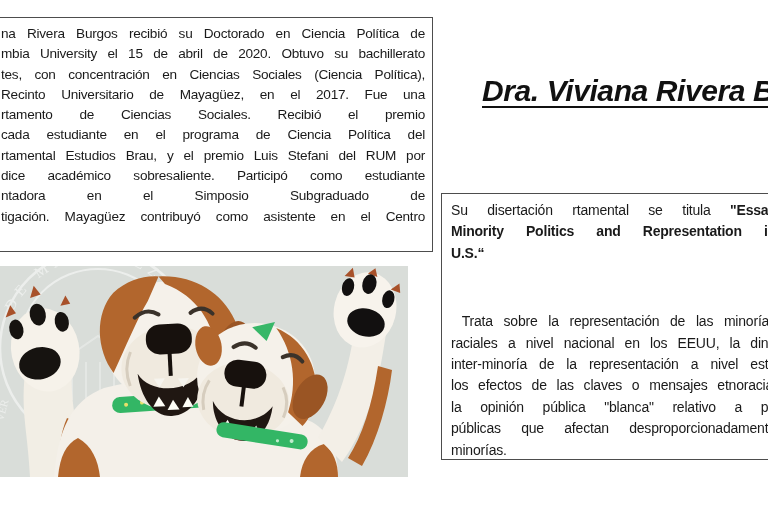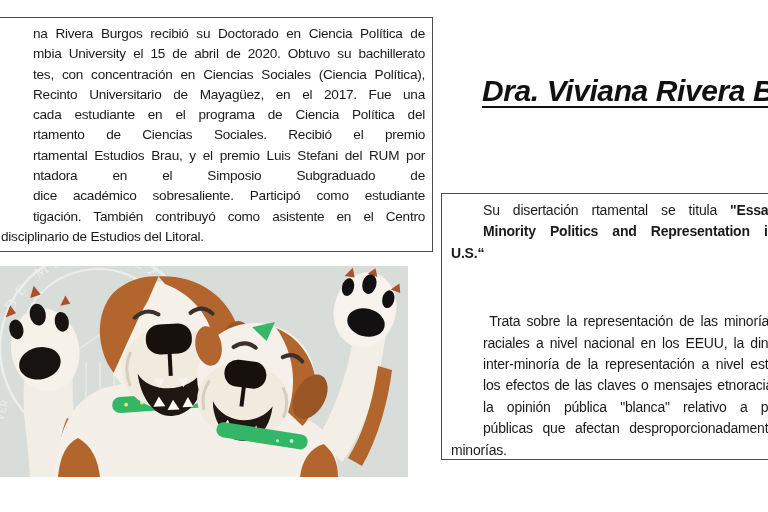--- a/index.html
+++ b/index.html
@@ -10,21 +10,21 @@
   .textbox{
     position:absolute;box-sizing:border-box;background:#ffffff;
     border:1.6px solid #4d4d4d;
   }
   
   #bio-box{left:-46px;top:17px;width:479px;height:235px;}
   #bio-text{
     position:absolute;left:46px;top:6px;width:424px;
     font-size:13.6px;line-height:20.3px;letter-spacing:-0.25px;
   }
-  .jline{text-align:justify;text-align-last:justify;margin-left:32px;}
+  .jline{text-align:justify;text-align-last:justify;}
   .lline{text-align:left;}
   
   #person-title{
     position:absolute;left:482px;top:74px;white-space:nowrap;
     font-style:italic;font-weight:bold;font-size:30px;letter-spacing:-0.4px;color:#111;
     text-decoration:underline;text-decoration-thickness:2.2px;text-underline-offset:5px;
   }
   
   #diss-box{left:441px;top:193px;width:360px;height:267px;}
   #diss-text{
@@ -41,27 +41,26 @@
 <body>
 
 <div id="slide">
 
   <div id="bio-box" class="textbox">
     <div id="bio-text">
       <div class="jline">na Rivera Burgos recibió su Doctorado en Ciencia Política de</div>
       <div class="jline">mbia University el 15 de abril de 2020.  Obtuvo su bachillerato</div>
       <div class="jline">tes, con concentración en Ciencias Sociales (Ciencia Política),</div>
       <div class="jline">Recinto Universitario de Mayagüez, en el 2017.  Fue una</div>
+      <div class="jline">rtamento de Ciencias Sociales.  Recibió el premio</div>
       <div class="jline">cada estudiante en el programa de Ciencia Política del</div>
-      <div class="jline">rtamento de Ciencias Sociales.  Recibió el premio</div>
       <div class="jline">rtamental Estudios Brau, y el premio Luis Stefani del RUM por</div>
+      <div class="jline">dice académico sobresaliente.  Participó como estudiante</div>
       <div class="jline">ntadora en el Simposio Subgraduado de</div>
-      <div class="jline">dice académico sobresaliente.  Participó como estudiante</div>
-      <div class="jline">tigación.  También contribuyó como asistente en el Centro</div>
-      <div class="lline">disciplinario de Estudios del Litoral.</div>
+      <div class="jline">tigación.  Mayagüez contribuyó como asistente en el Centro</div>
     </div>
   </div>
 
   <div id="person-title">Dra. Viviana Rivera Burgos</div>
 
   <div id="diss-box" class="textbox">
     <div id="diss-text">
       <div class="p1">
         <div class="jline"><span>Su disertación rtamental se titula </span><span class="b">"Essay</span></div>
         <div class="jline b">Minority Politics and Representation in</div>

